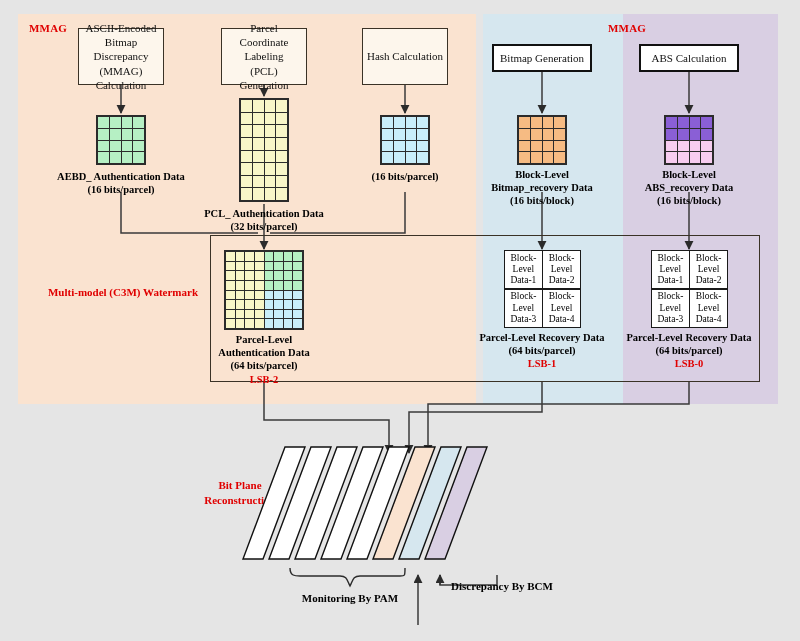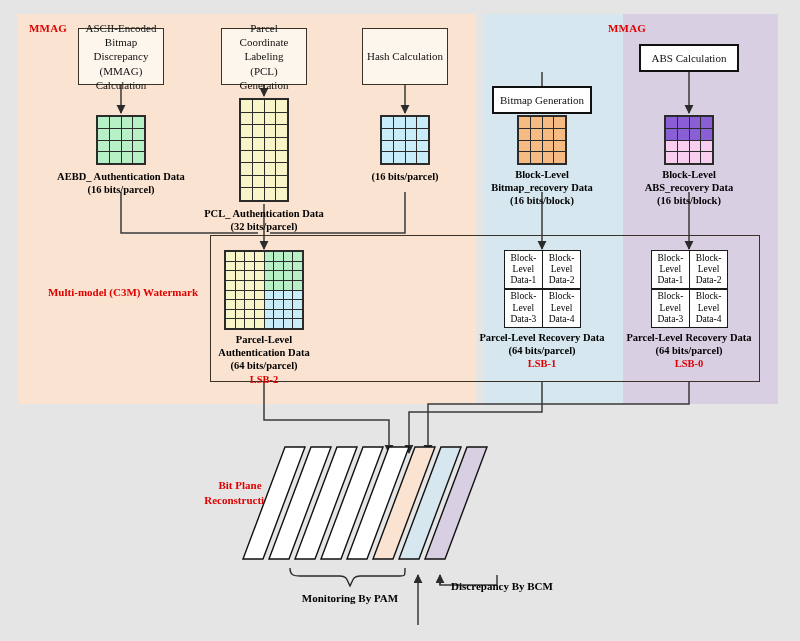--- a/index.html
+++ b/index.html
@@ -94,21 +94,21 @@
       <div>Parcel Coordinate</div>
       <div>Labeling</div>
       <div>(PCL) Generation</div>
     </div>
   </div>
 
   <div class="proc-box" style="left:362px;top:28px;width:86px;height:57px;">
     <div>Hash Calculation</div>
   </div>
 
-  <div class="proc-box plain" style="left:492px;top:44px;width:100px;height:28px;border-width:2px;border-color:#111;margin-top:42px;">
+  <div class="proc-box plain" style="left:492px;top:44px;width:100px;height:28px;border-width:2px;border-color:#111;">
     <div>Bitmap Generation</div>
   </div>
 
   <div class="proc-box plain" style="left:639px;top:44px;width:100px;height:28px;border-width:2px;border-color:#111;">
     <div>ABS Calculation</div>
   </div>
 
   <div class="grid" id="grid-aebd" style="left:96px;top:115px;width:50px;height:50px;grid-template-columns:repeat(4,1fr);grid-template-rows:repeat(4,1fr);">
       <div style="background: rgb(182, 240, 196);"></div>
       <div style="background: rgb(182, 240, 196);"></div>

